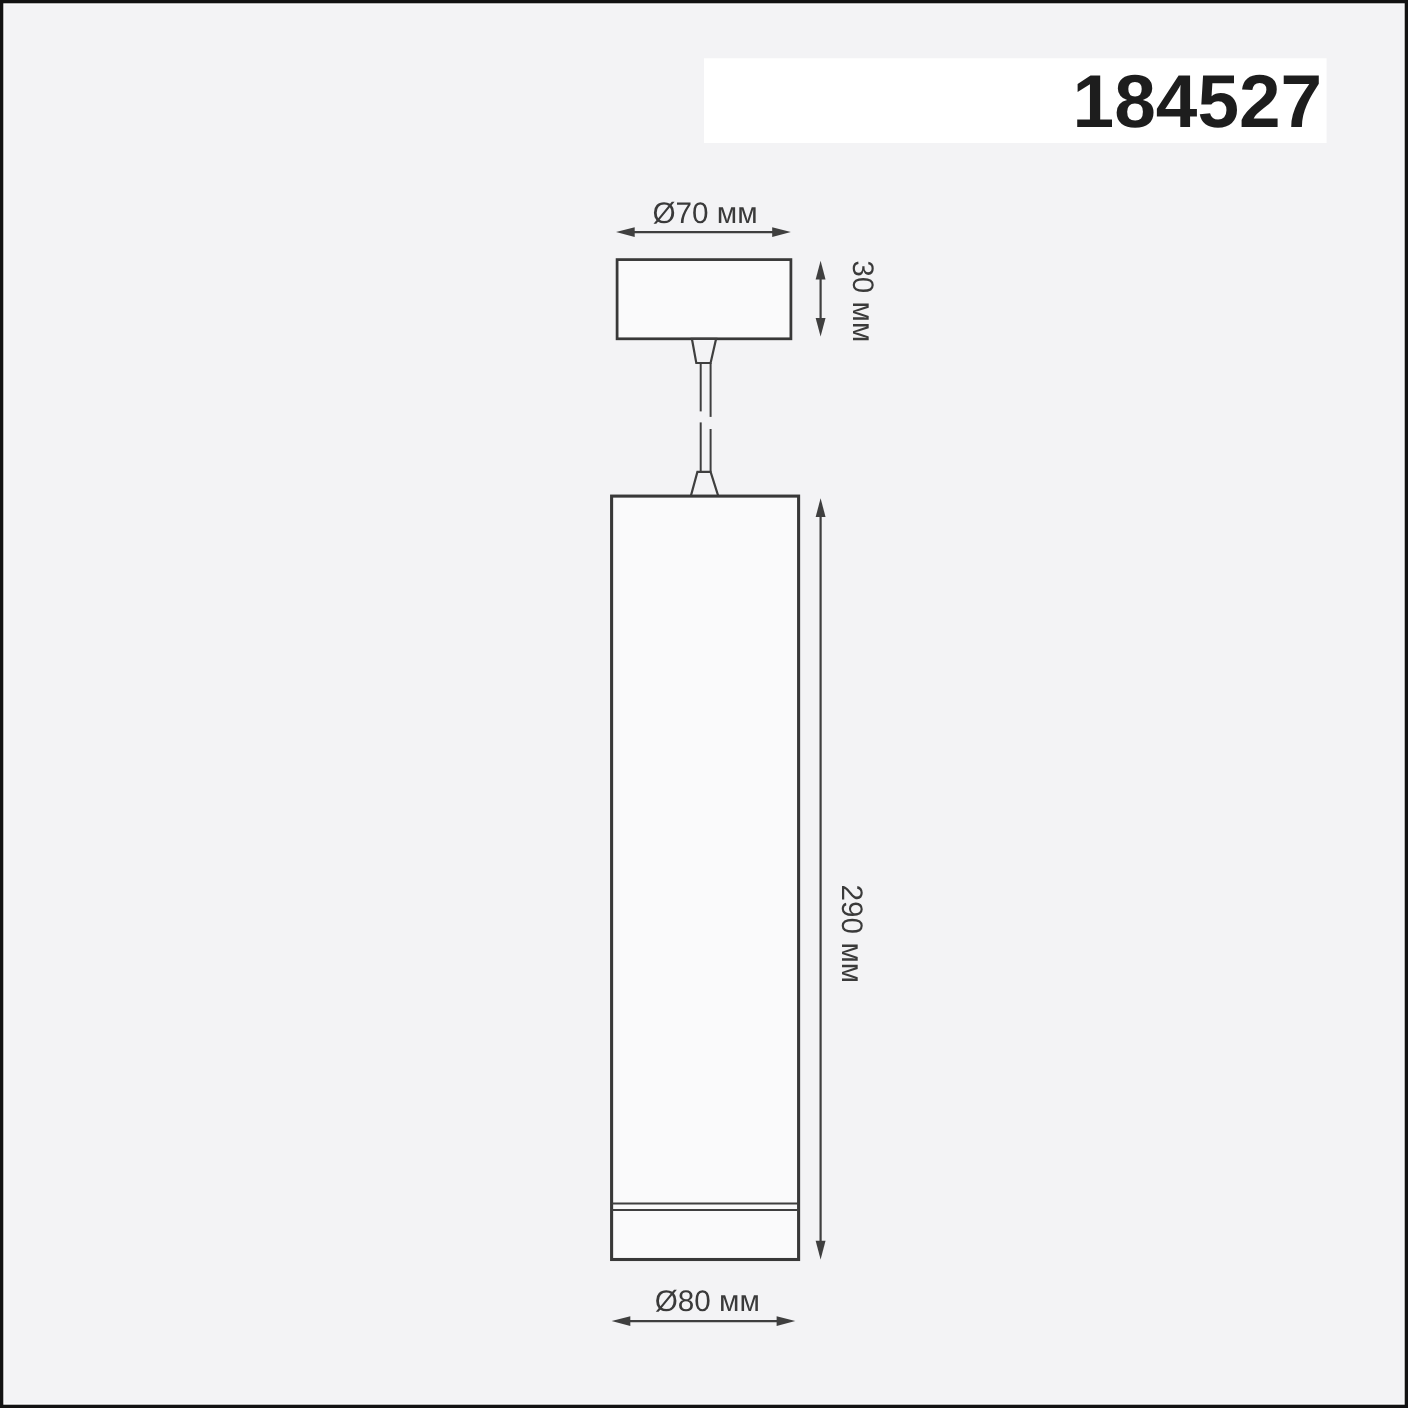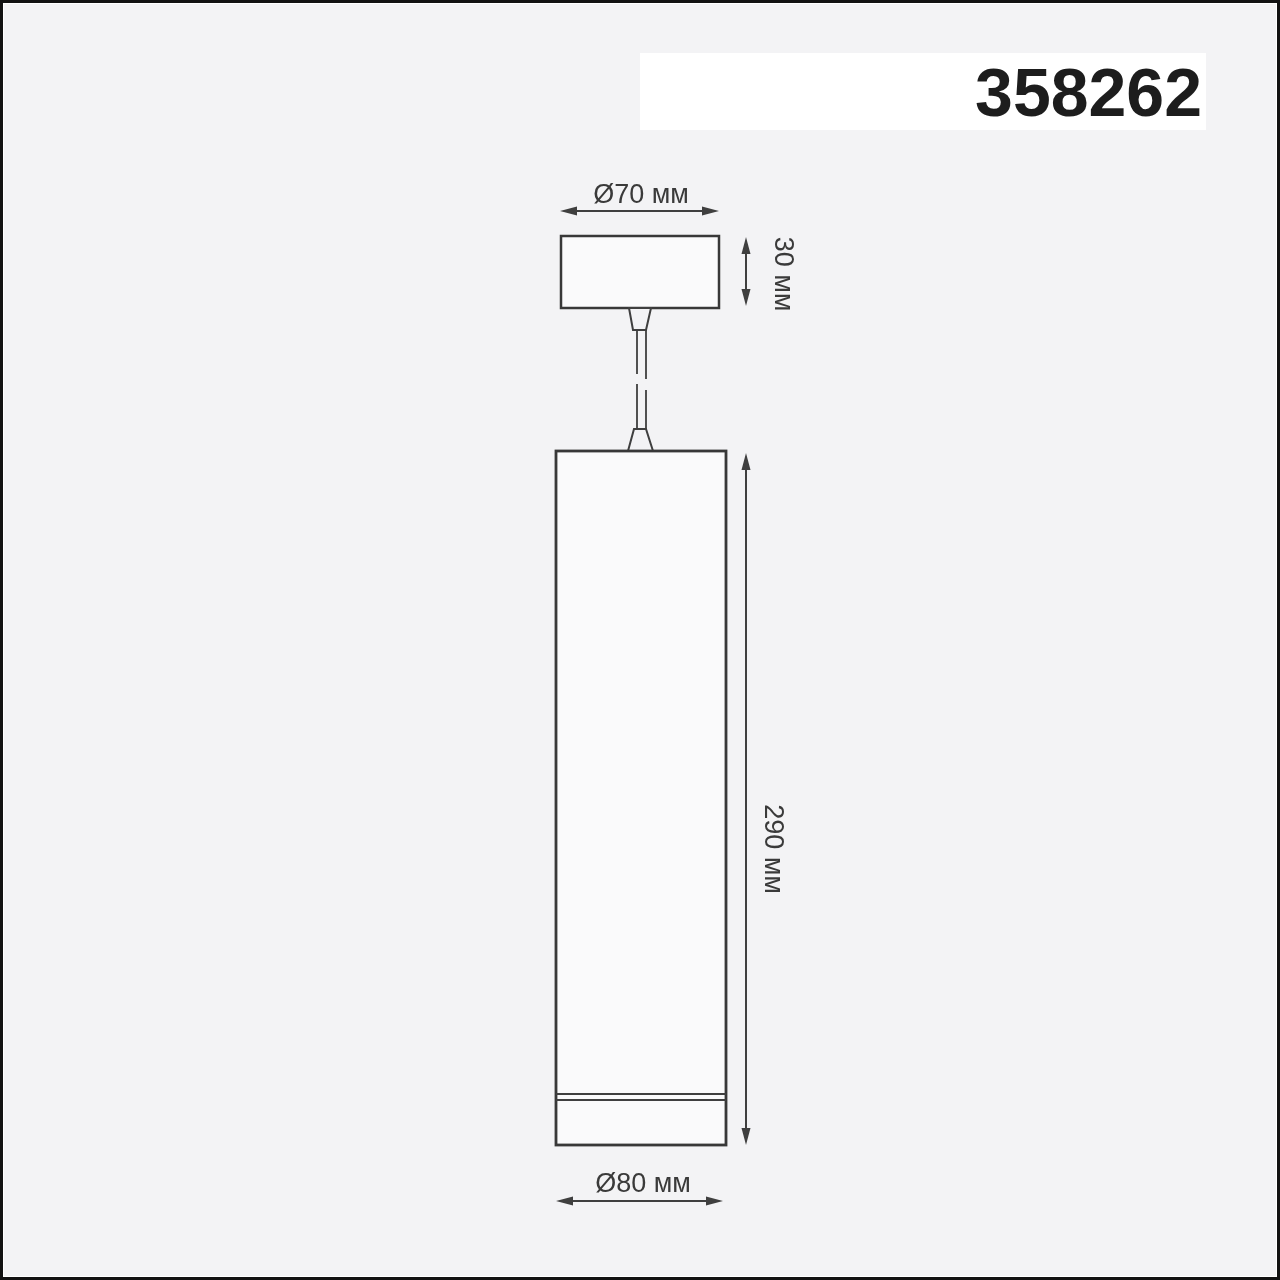--- a/index.html
+++ b/index.html
@@ -62,21 +62,21 @@
     font-size: 27px;
     fill: #3a3a3a;
   }
 </style>
 </head>
 <body>
 
 <div class="frame">
 
   <div class="code-strip">
-    <span class="code">358262</span>
+    <span class="code">184527</span>
   </div>
 
   <svg class="drawing" viewBox="0 0 1274 1274">
 
     <text class="dim-label" x="638" y="200" text-anchor="middle">Ø70 мм</text>
     <line class="thin-line" x1="572" y1="208" x2="701" y2="208" stroke-width="2"></line>
     <polygon class="arrow-head" points="557,208 574,203.5 574,212.5"></polygon>
     <polygon class="arrow-head" points="716,208 699,203.5 699,212.5"></polygon>
 
     <rect class="outline" x="558" y="233" width="158" height="72" stroke-width="2.5"></rect>

